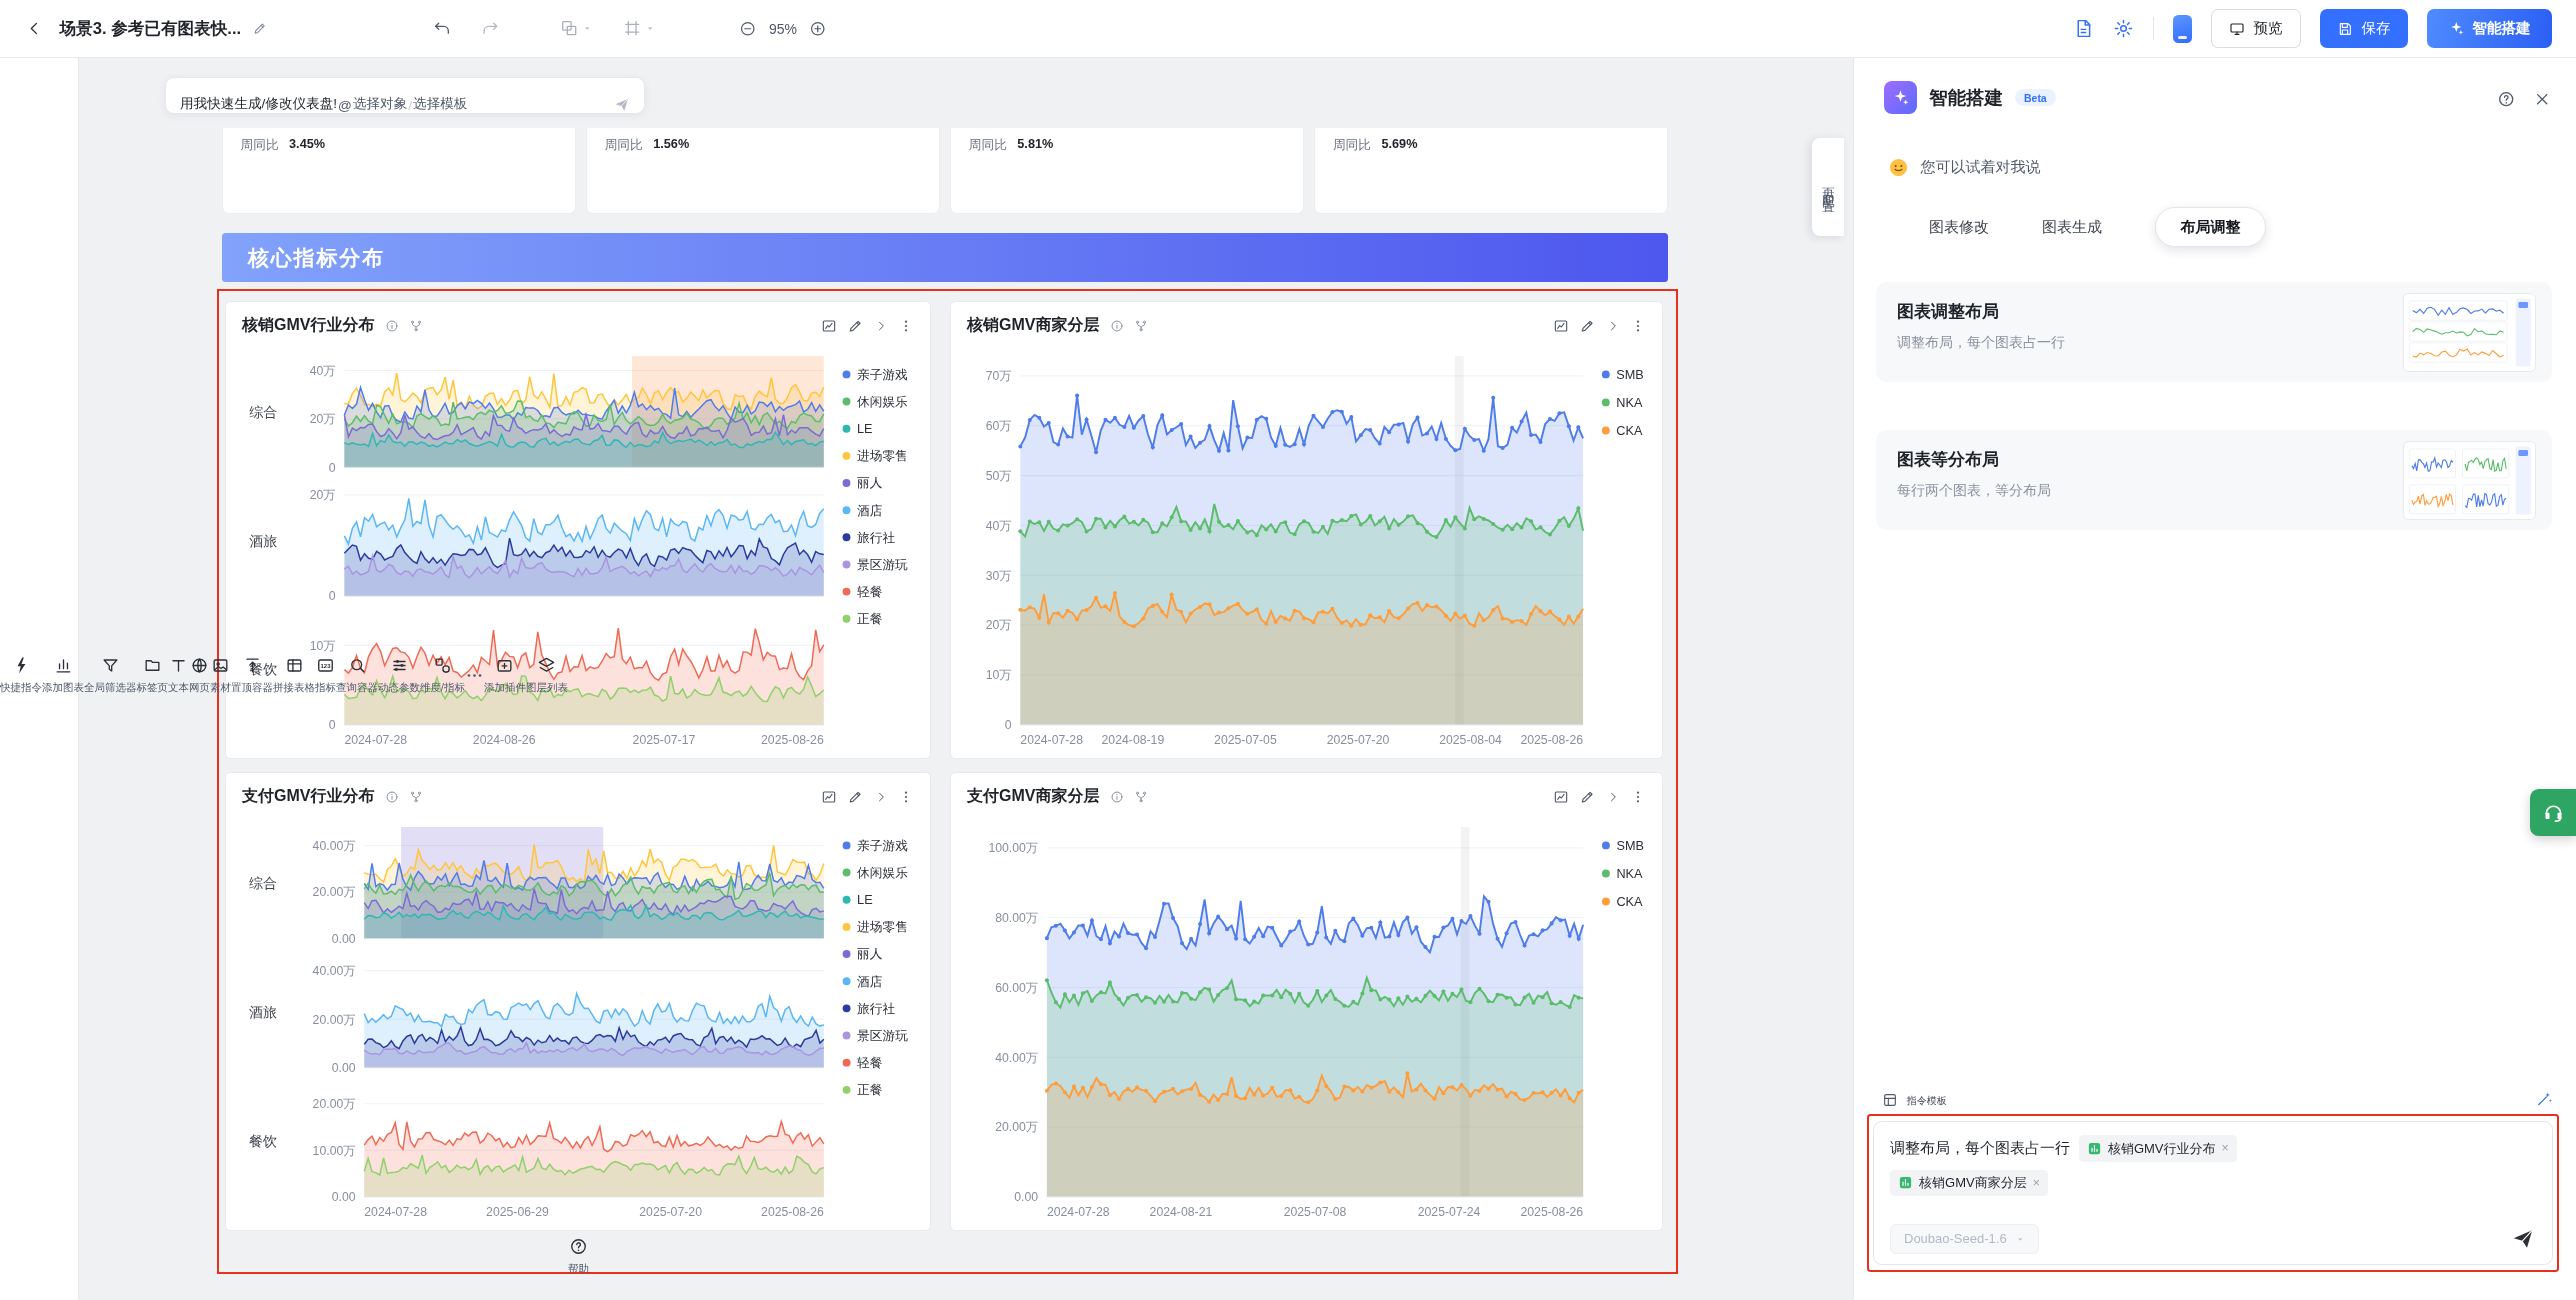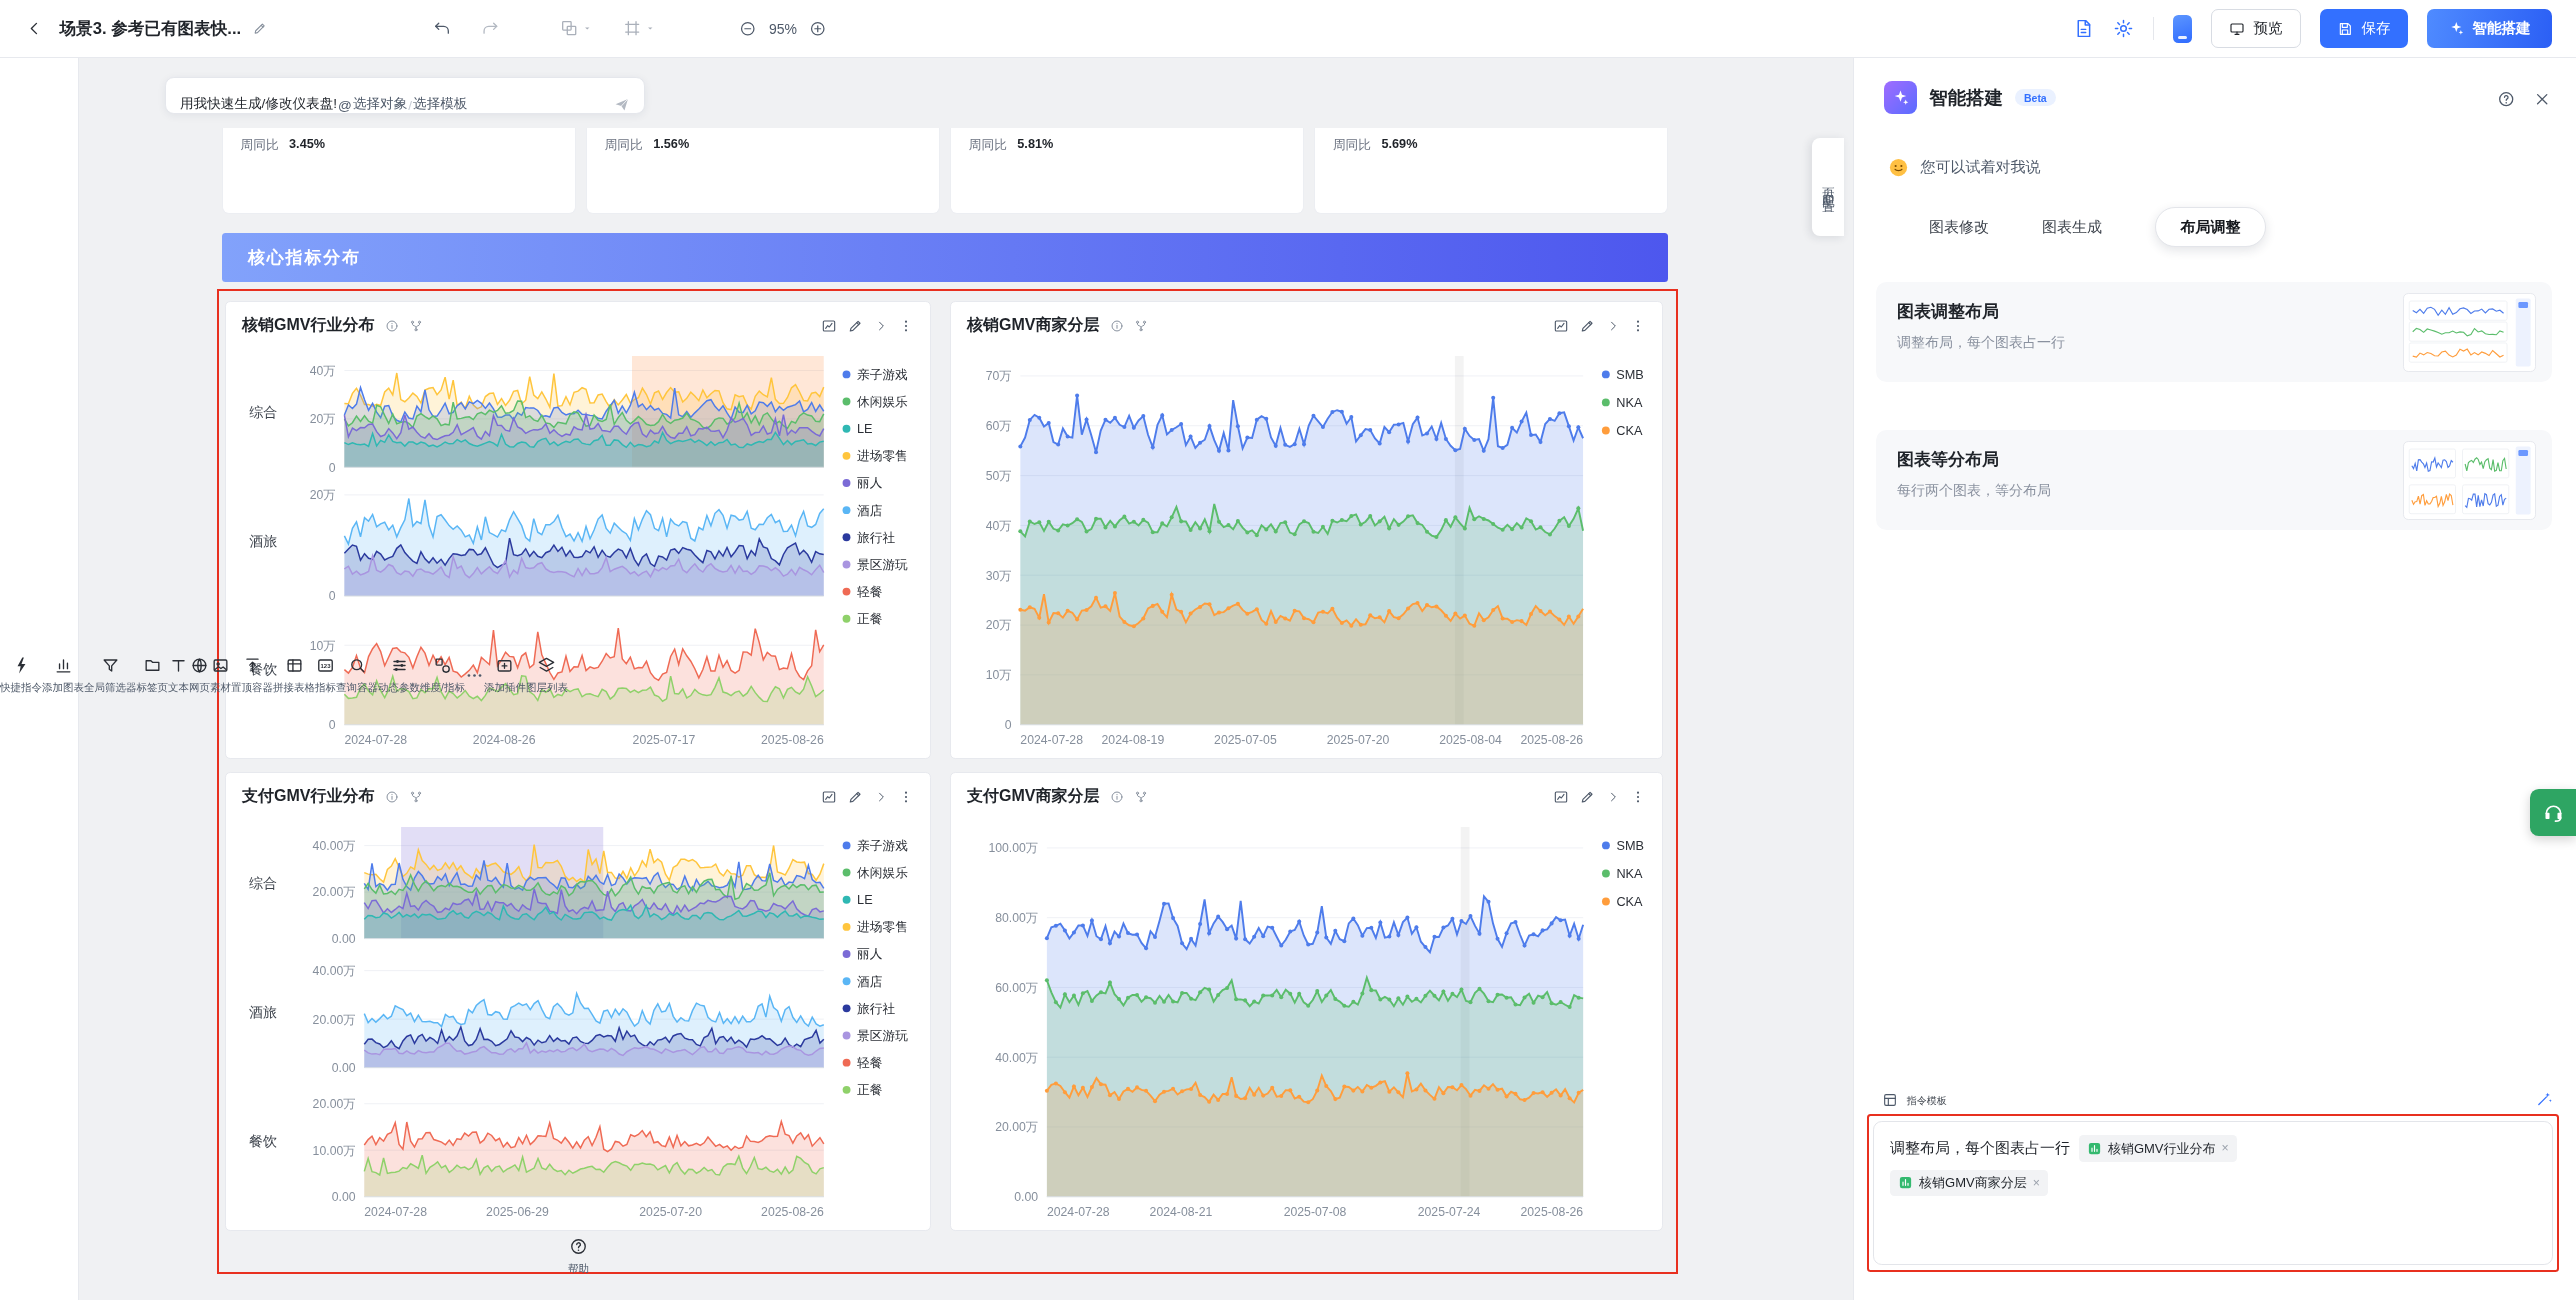--- a/index.html
+++ b/index.html
@@ -34,21 +34,21 @@
   .sb-help{margin-top:auto}
 
   
   .canvas{position:absolute;left:79px;top:58px;width:1774px;height:1242px;overflow:hidden}
   .promptbar{position:absolute;left:86px;top:19px;width:480px;height:37px;background:#fff;border:0.9px solid #e5e7ec;border-radius:8.8px;display:flex;align-items:flex-end;gap:1px;padding:0 14px;box-shadow:0 1.8px 8.8px rgba(30,40,70,.07);font-size:13.6px;white-space:nowrap}
   .pb-sep{color:#c8cdd6}
   .kpirow{position:absolute;left:143px;top:70px;width:1446px;height:86px;display:flex;gap:10.5px}
   .kpi{flex:1;background:#fff;border:0.9px solid #eceef2;border-top:none;border-radius:0 0 7px 7px;padding:8.8px 17.5px;display:flex;align-items:flex-start;gap:10.5px;font-size:12.7px}
   .kpi .k-lbl{color:#6b7280}
   .kpi .k-val{color:#1f2329;font-weight:700}
-  .secheader{position:absolute;left:143px;top:175px;width:1446px;height:49px;background:linear-gradient(90deg,#82A2FB,#4D57EE);border-radius:3.5px;display:flex;align-items:center;padding:0 26px;color:#fff;font-size:17px;font-weight:700;letter-spacing:1.8px}
+  .secheader{position:absolute;left:143px;top:175px;width:1446px;height:49px;background:linear-gradient(90deg,#82A2FB,#4D57EE);border-radius:3.5px;display:flex;align-items:center;padding:0 26px;color:#fff;font-size:21px;font-weight:700;letter-spacing:1.8px}
   .redbox{border:2.6px solid #e8301f;position:absolute;pointer-events:none;z-index:25}
   .chart-card{position:absolute;background:#fff;border:0.9px solid #e7e9ee;border-radius:5.3px;z-index:10}
   .cc-head{height:47px;display:flex;align-items:center;gap:10.5px;padding:0 16px}
   .cc-title{font-size:16px;font-weight:700;white-space:nowrap}
   .cc-sp{flex:1}
   .cc-head .ic{cursor:pointer}
   .cc-body{position:absolute;left:8.8px;right:8.8px;top:47px;bottom:7px}
   .pagetabs{position:absolute;left:0;top:1207px;width:1774px;height:35px;background:#fff;border-top:0.9px solid #e7e9ee;display:flex;align-items:center;padding-left:24.5px;gap:8.8px;font-size:13px}
   .ptab{padding:4.4px 14px;border-radius:5.3px;color:#70757f;cursor:pointer}
   .ptab.active{background:#f1f2f4;color:#1f2329;font-weight:700}
@@ -1269,20 +1269,36 @@
           <span class="ic">
               <svg viewBox="0 0 24 24" width="15" height="15" fill="none" stroke="currentColor" stroke-width="1.7" stroke-linecap="round" stroke-linejoin="round">
                 <rect x="3" y="3" width="18" height="18" rx="3.5" fill="#34B96F" stroke="none"></rect>
                 <path d="M8 16.5v-5M12 16.5V7.5M16 16.5v-3" stroke="#fff" stroke-width="1.9"></path>
               </svg>
             </span>
           <span>核销GMV商家分层</span>
           <span class="x">×</span>
         </span>
       </div>
+      <div class="inputfoot">
+        <span class="modelpill">
+          <span>Doubao-Seed-1.6</span>
+          <span class="ic">
+              <svg viewBox="0 0 24 24" width="10.5" height="10.5" fill="none" stroke="currentColor" stroke-width="1.7" stroke-linecap="round" stroke-linejoin="round">
+                <path d="M7 10l5 5 5-5z" fill="currentColor" stroke="none"></path>
+              </svg>
+            </span>
+        </span>
+        <span class="ic sendbig">
+            <svg viewBox="0 0 24 24" width="26" height="26" fill="none" stroke="currentColor" stroke-width="1.7" stroke-linecap="round" stroke-linejoin="round">
+              <path d="M3.5 11.2 20.5 4l-4.8 16-4.2-6.3z" fill="currentColor" stroke="none"></path>
+              <path d="M11.5 13.7 20.5 4" stroke="#fff" stroke-width="1.1"></path>
+            </svg>
+          </span>
+      </div>
     </div>
     <div class="redbox2"></div>
   </section>
 
   <div class="greenbtn">
     <span class="ic">
         <svg viewBox="0 0 24 24" width="23" height="23" fill="none" stroke="currentColor" stroke-width="1.7" stroke-linecap="round" stroke-linejoin="round">
           <path d="M4.5 13a7.5 7.5 0 0 1 15 0"></path>
           <path d="M4.5 13H7v5H4.5zM19.5 13H17v5h2.5z" fill="currentColor"></path>
           <path d="M19.5 17.5c0 2.5-2.5 3.5-5.5 3.5"></path>

